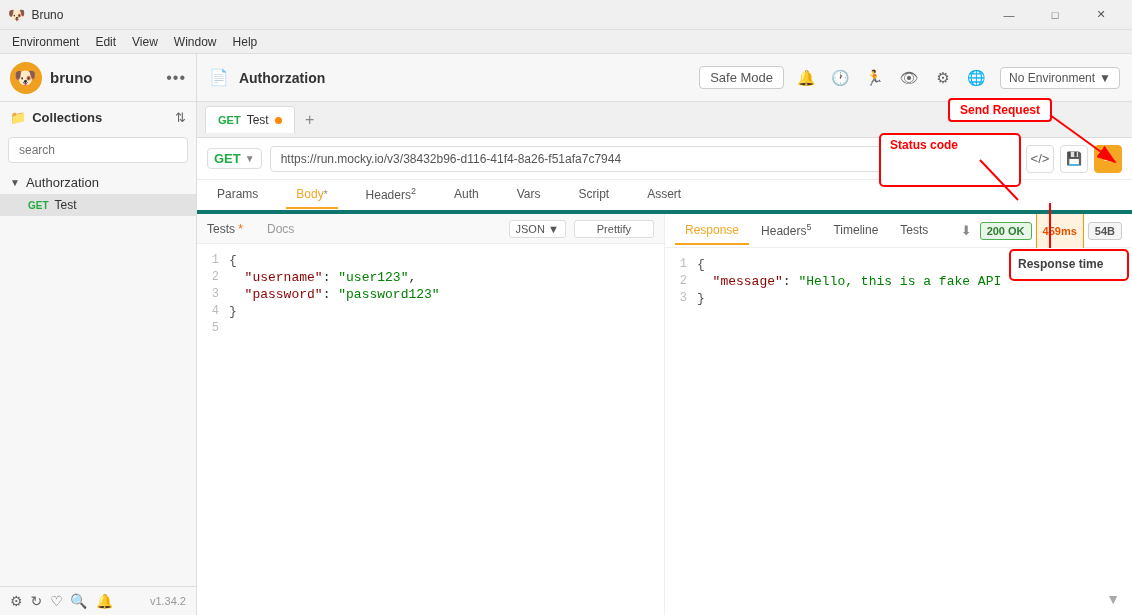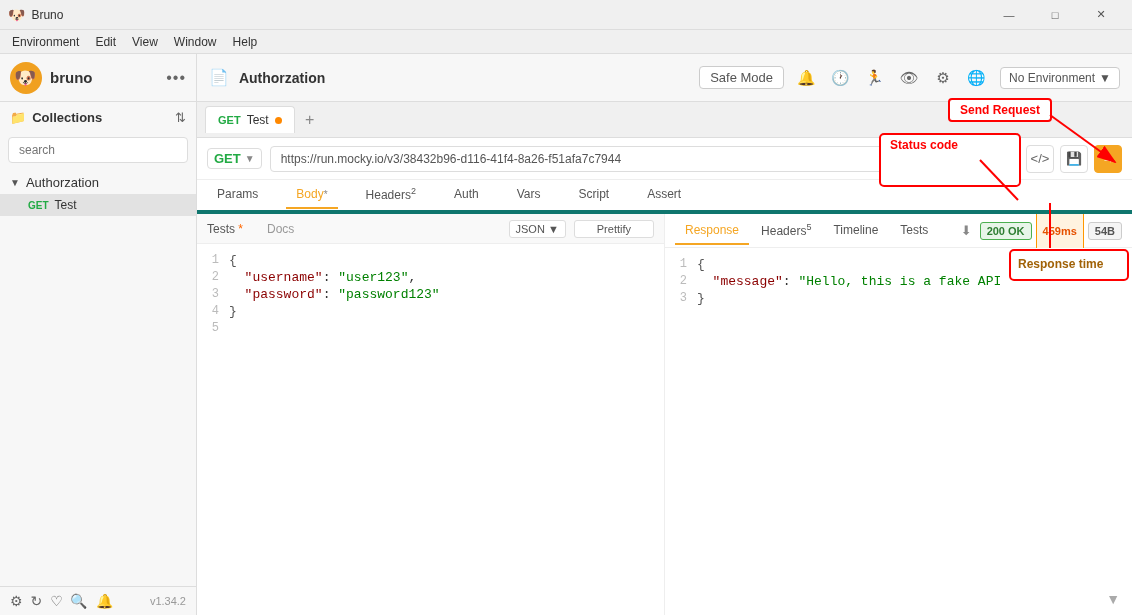--- a/index.html
+++ b/index.html
@@ -313,16 +313,16 @@
       <rect x="1010" y="250" width="118" height="30" fill="white" stroke="red" stroke-width="2" rx="4"></rect>
 
       <line x1="1050" y1="203" x2="1050" y2="248" stroke="red" stroke-width="2"></line>
       <defs>
         <marker id="arrow" markerWidth="10" markerHeight="7" refX="9" refY="3.5" orient="auto">
           <polygon points="0 0, 10 3.5, 0 7" fill="red"></polygon>
         </marker>
       </defs>
     </svg>
     <div style="position:absolute; top:136px; left:884px; font-size:12px; font-weight:700; color:red; background:white; padding:2px 6px;">Status code</div>
-    <div style="position:absolute; top:255px; left:1012px; font-size:12px; font-weight:700; color:#a16207; background:white; padding:2px 6px;">Response time</div>
+    <div style="position:absolute; top:255px; left:1012px; font-size:12px; font-weight:700; color:#404040; background:white; padding:2px 6px;">Response time</div>
   </div>
 
 </div>
 
 </body></html>

